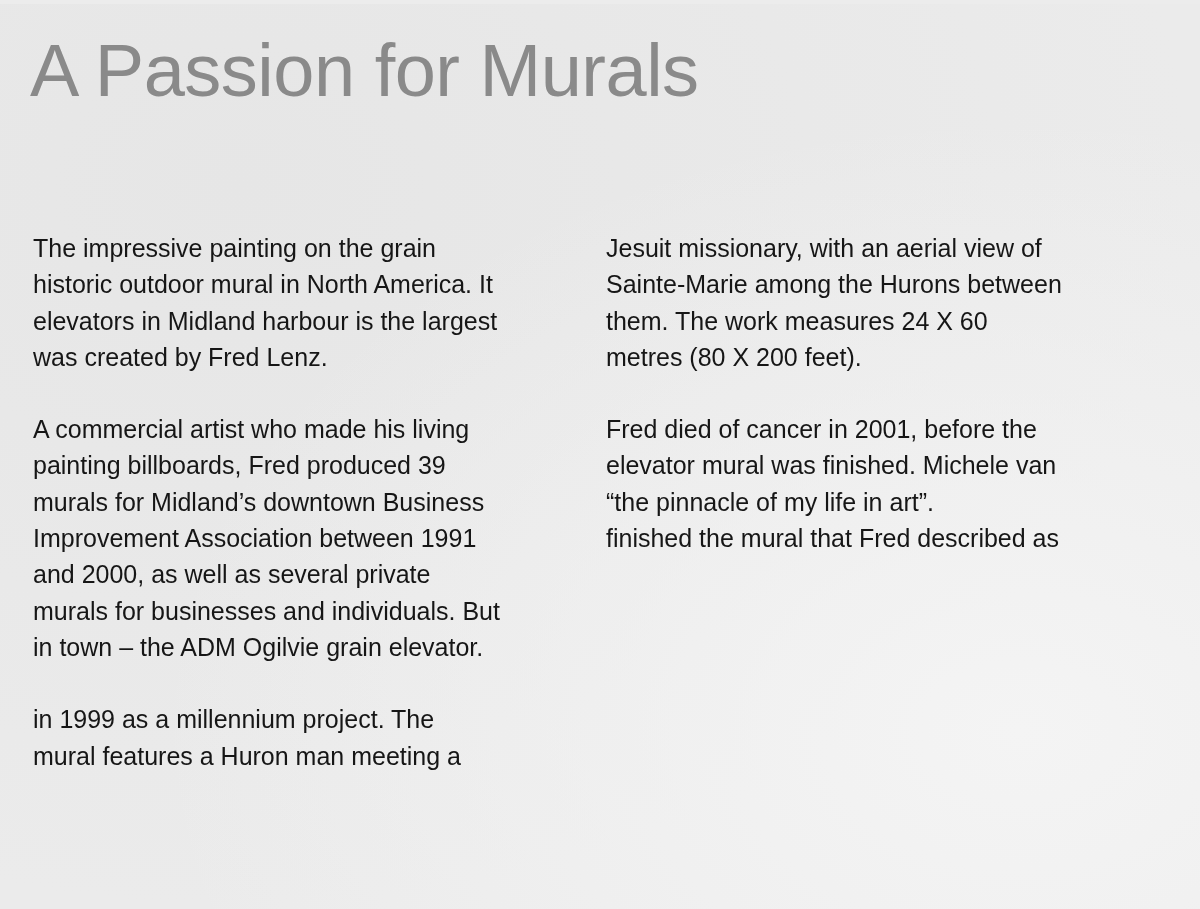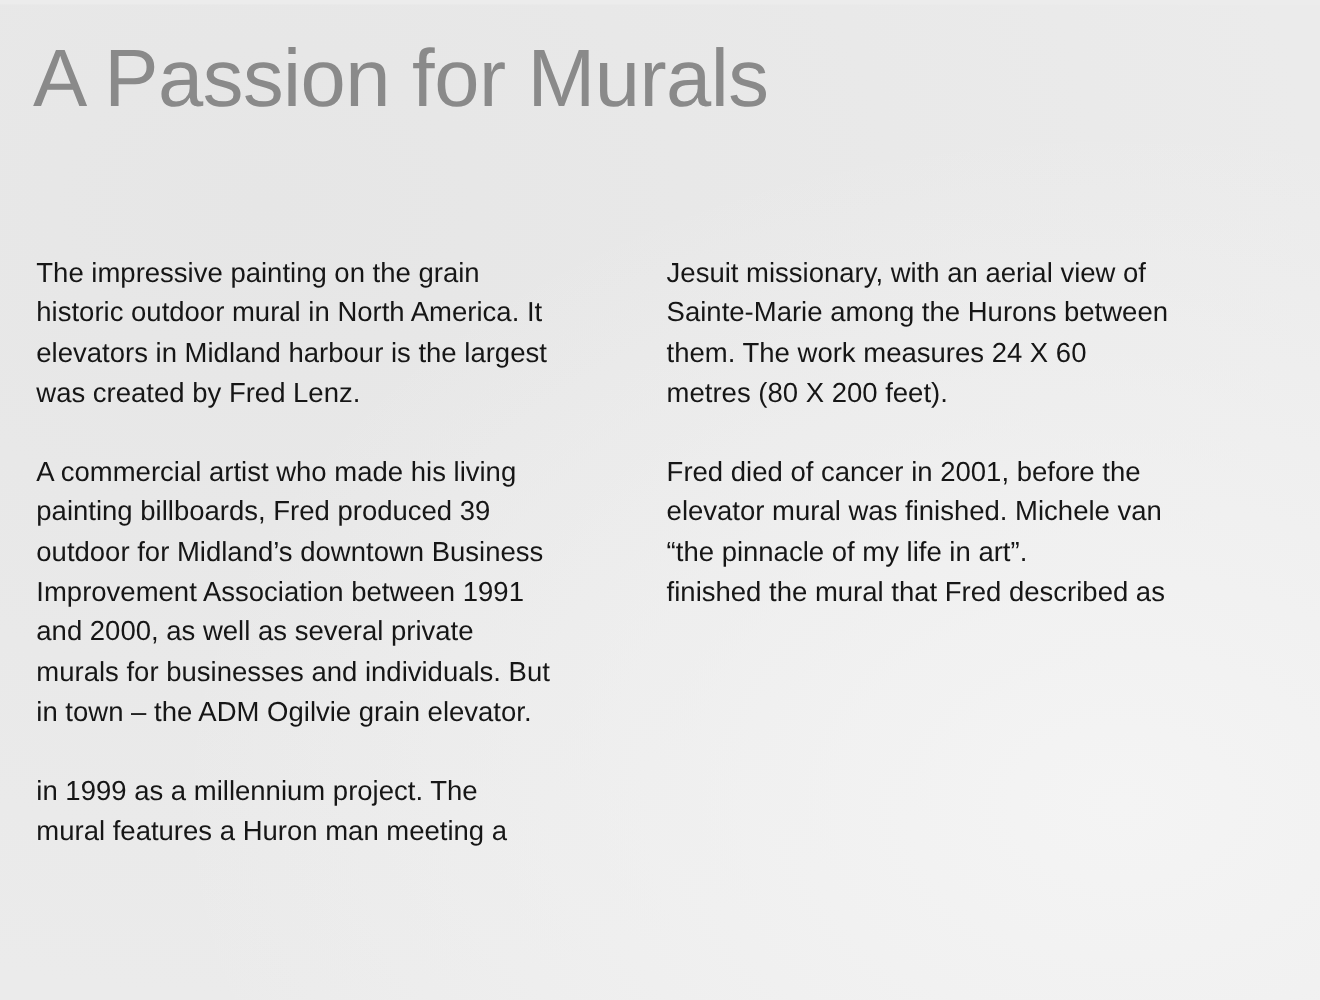--- a/index.html
+++ b/index.html
@@ -62,21 +62,21 @@
   <div class="col col-left">
     <p class="para para-1">
       <span class="line">The impressive painting on the grain</span>
       <span class="line">historic outdoor mural in North America.  It</span>
       <span class="line">elevators in Midland harbour is the largest</span>
       <span class="line">was created by Fred Lenz.</span>
     </p>
     <p class="para para-2">
       <span class="line">A commercial artist who made his living</span>
       <span class="line">painting billboards, Fred produced 39</span>
-      <span class="line">outdoor for Midland’s downtown Business</span>
+      <span class="line">murals for Midland’s downtown Business</span>
       <span class="line">Improvement Association between 1991</span>
       <span class="line">and 2000, as well as several private</span>
       <span class="line">murals for businesses and individuals.  But</span>
       <span class="line">in town – the ADM Ogilvie grain elevator.</span>
     </p>
     <p class="para para-3">
       <span class="line">in 1999 as a millennium project.  The</span>
       <span class="line">mural features a Huron man meeting a</span>
     </p>
   </div>

